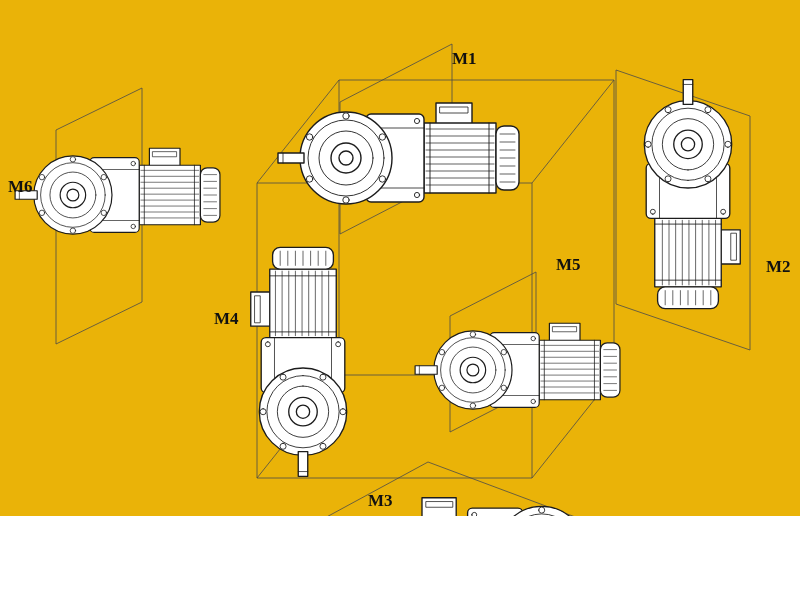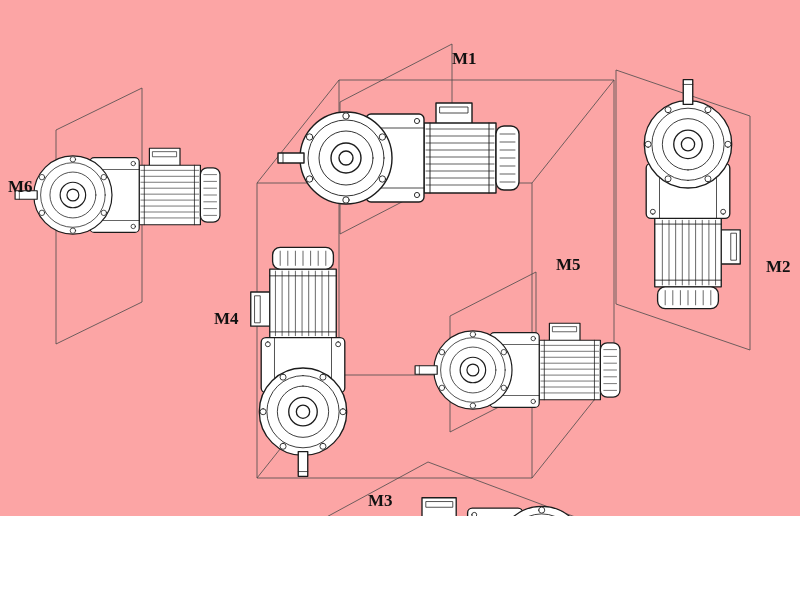--- a/index.html
+++ b/index.html
@@ -5,21 +5,21 @@
   html, body {
     margin: 0;
     padding: 0;
     background: #ffffff;
     font-family: "Liberation Serif", serif;
   }
   .stage {
     position: relative;
     width: 800px;
     height: 516px;
-    background: #fca5a5;
+    background: #eab308;
     overflow: hidden;
   }
   svg { display: block; }
   text.pos-label {
     font-family: "Liberation Serif", serif;
     font-weight: bold;
     font-size: 17px;
     fill: #111111;
   }
 </style>

